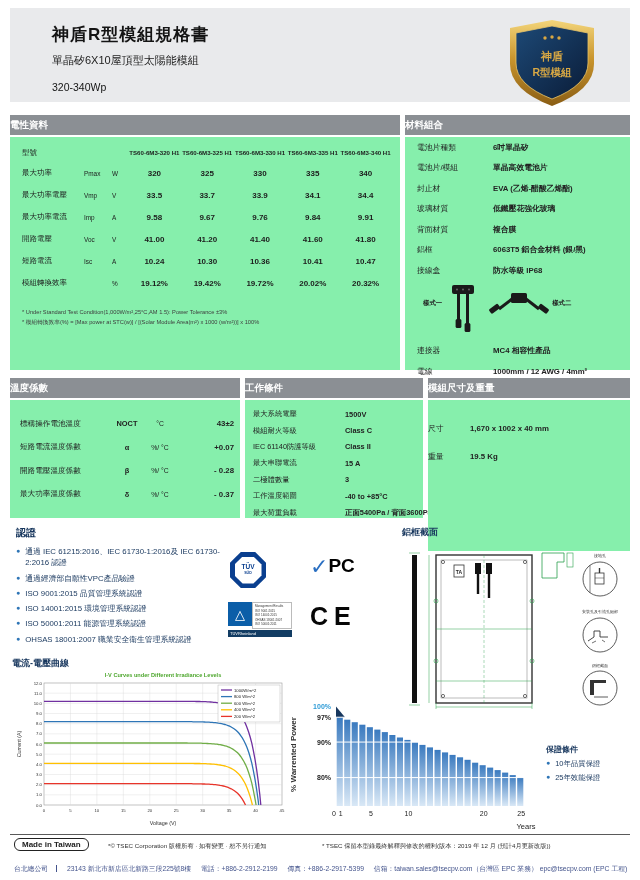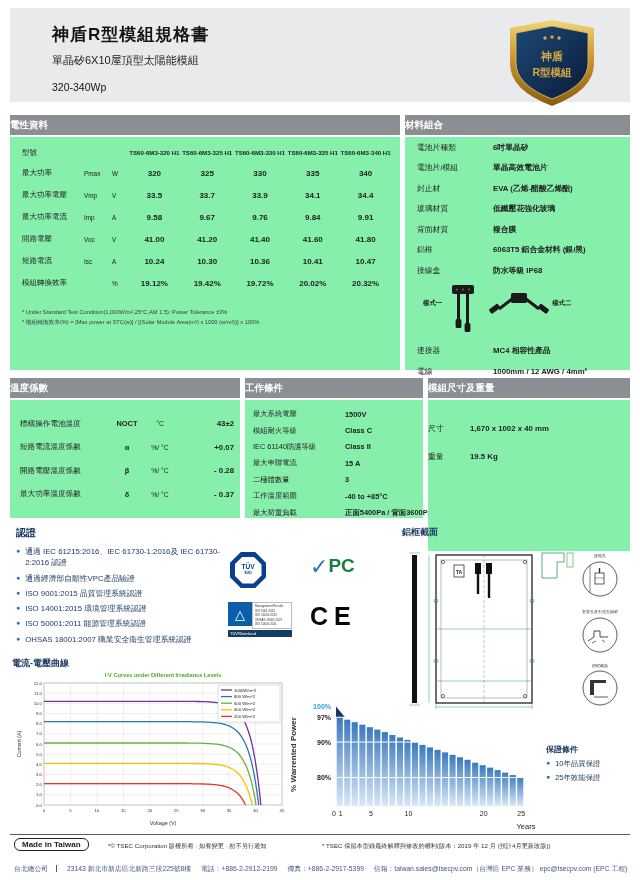--- a/index.html
+++ b/index.html
@@ -61,21 +61,21 @@
 .cert-item{display:flex;font-size:7.8px;color:#17365d;line-height:1.45;margin-bottom:4px}
 .cert-bullet{color:#2e75b6;margin-right:5px;font-size:7px}
 
 .logos{position:absolute;left:228px;top:552px;width:176px;height:112px}
 .logo-tuvsud{position:absolute;left:2px;top:0;width:36px;height:36px;background:#0a3f8f;clip-path:polygon(30% 0,70% 0,100% 30%,100% 70%,70% 100%,30% 100%,0 70%,0 30%);display:flex;align-items:center;justify-content:center}
 .tuvsud-inner{width:27px;height:27px;background:#fff;clip-path:polygon(30% 0,70% 0,100% 30%,100% 70%,70% 100%,30% 100%,0 70%,0 30%);display:flex;flex-direction:column;align-items:center;justify-content:center}
 .tuvsud-t1{font-size:6.5px;font-weight:bold;color:#0a3f8f;line-height:1}
 .tuvsud-t2{font-size:3.6px;font-weight:bold;color:#0a3f8f;line-height:1.4}
 .logo-vpc{position:absolute;left:82px;top:2px;white-space:nowrap}
 .vpc-check{font-size:22px;font-weight:900;color:#2a6fc2;vertical-align:-2px}
-.vpc-pc{font-size:19px;font-weight:900;color:#15803d;letter-spacing:0}
+.vpc-pc{font-size:19px;font-weight:900;color:#000000;letter-spacing:0}
 .logo-tuvr{position:absolute;left:0;top:50px;width:66px}
 .tuvr-top{display:flex}
 .tuvr-square{width:24px;height:24px;background:#0b5ea8;color:#fff;display:flex;align-items:center;justify-content:center;font-size:13px}
 .tuvr-lines{width:40px;background:#fff;border:0.5px solid #bbb;padding:1px 2px}
 .tuvr-line{font-size:3px;color:#333;line-height:1.5;white-space:nowrap}
 .tuvr-bar{width:64px;height:7px;background:#123c63;color:#fff;font-size:4px;line-height:7px;padding-left:2px;margin-top:1px}
 .logo-ce{position:absolute;left:82px;top:50px;font-size:25px;font-weight:bold;color:#060606;letter-spacing:6px}
 
 .outline-block{position:absolute;left:402px;top:526px;width:236px}
 .outline-title{font-size:9px;font-weight:bold;color:#17365d;margin-bottom:2px}

